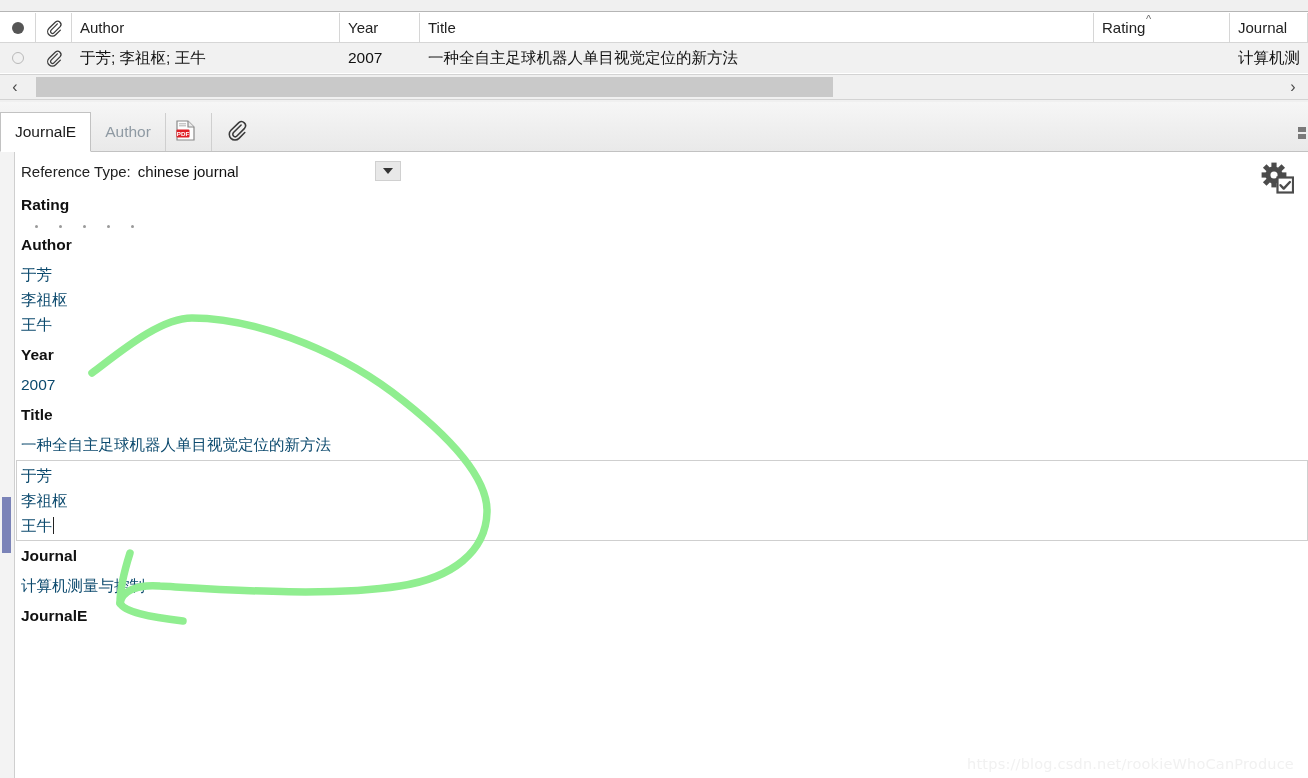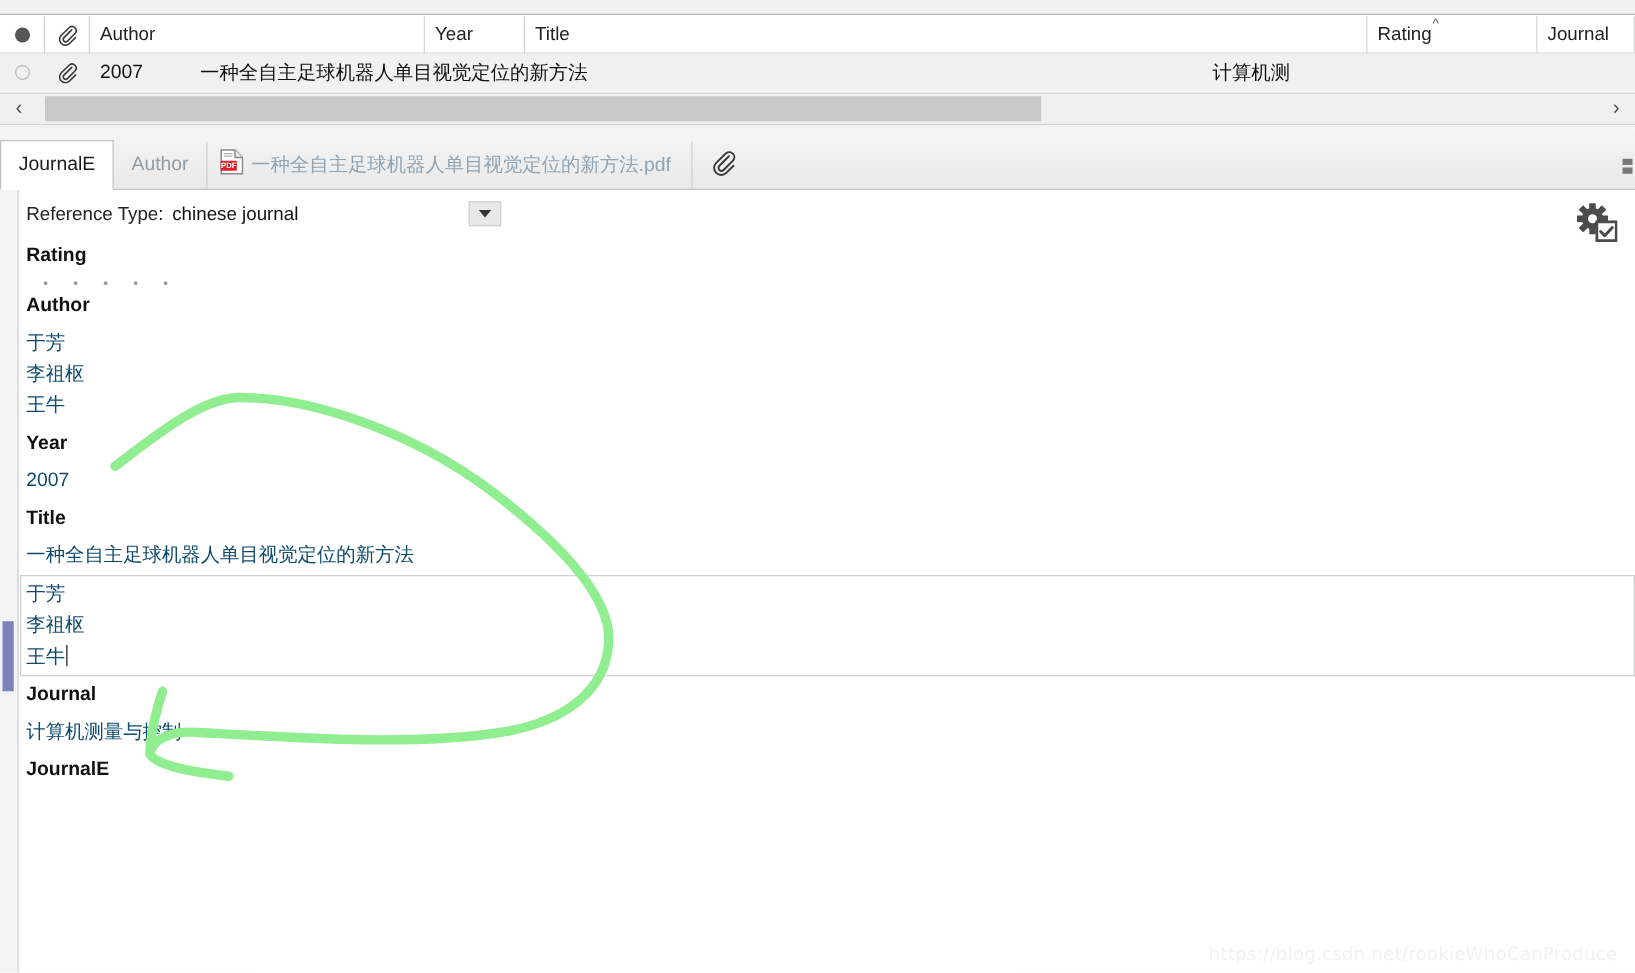--- a/index.html
+++ b/index.html
@@ -223,20 +223,21 @@
       <div class="cell c-read">
         <span class="dot-hollow"></span>
       </div>
       <div class="cell c-clip">
         <span class="clip">
           <svg width="18" height="18" viewBox="0 0 24 24" fill="none" stroke="#3a3a3a" stroke-width="1.7" stroke-linecap="round">
             <path d="M16.5 6.5 8.2 14.8a2.6 2.6 0 0 0 3.7 3.7l8.3-8.3a4.4 4.4 0 0 0-6.2-6.2L5.4 12.3a6.2 6.2 0 0 0 8.8 8.8l6.3-6.3"></path>
           </svg>
         </span>
       </div>
+      <div class="cell c-author">于芳; 李祖枢; 王牛</div>
       <div class="cell c-year">2007</div>
       <div class="cell c-title">一种全自主足球机器人单目视觉定位的新方法</div>
       <div class="cell c-rating"></div>
       <div class="cell c-journal">计算机测</div>
     </div>
   </div>
 
   <div class="hscroll">
     <div class="hs-btn">‹</div>
     <div class="hs-track">
@@ -255,21 +256,20 @@
     <div class="tab-pdf">
       <span>
         <svg width="19" height="21" viewBox="0 0 19 21">
           <path d="M1 1h11l6 6v13H1z" fill="#fdfdfd" stroke="#8a8a8a" stroke-width="1.2"></path>
           <path d="M12 1v6h6" fill="#eaeaea" stroke="#8a8a8a" stroke-width="1.2"></path>
           <path d="M3 3.8h7M3 5.8h7" stroke="#b0b0b0" stroke-width="1"></path>
           <rect x="0.5" y="9.5" width="13" height="8" rx="1" fill="#e01f26"></rect>
           <text x="7" y="15.8" font-size="6.2" font-family="Liberation Sans, sans-serif" font-weight="bold" fill="#ffffff" text-anchor="middle">PDF</text>
         </svg>
       </span>
-      <span>一种全自主足球机器人单目视觉定位的新方法.pdf</span>
     </div>
     <div class="tab-clip">
       <span>
         <svg width="22" height="22" viewBox="0 0 24 24" fill="none" stroke="#3a3a3a" stroke-width="1.7" stroke-linecap="round">
           <path d="M16.5 6.5 8.2 14.8a2.6 2.6 0 0 0 3.7 3.7l8.3-8.3a4.4 4.4 0 0 0-6.2-6.2L5.4 12.3a6.2 6.2 0 0 0 8.8 8.8l6.3-6.3"></path>
         </svg>
       </span>
     </div>
     <div class="tabbar-spacer"></div>
     <div class="tabbar-edge">

